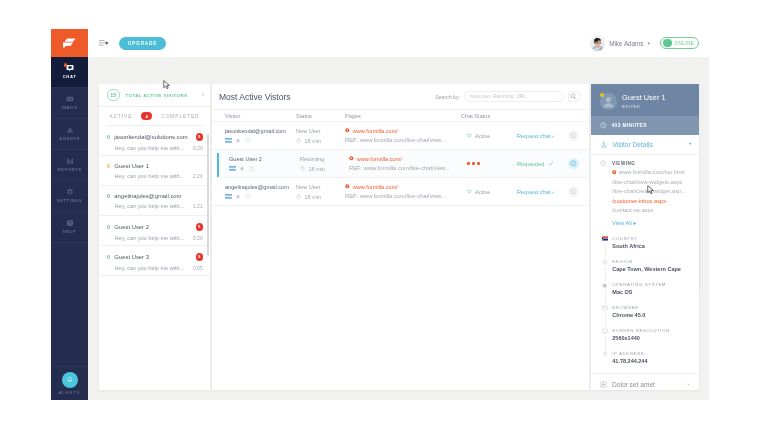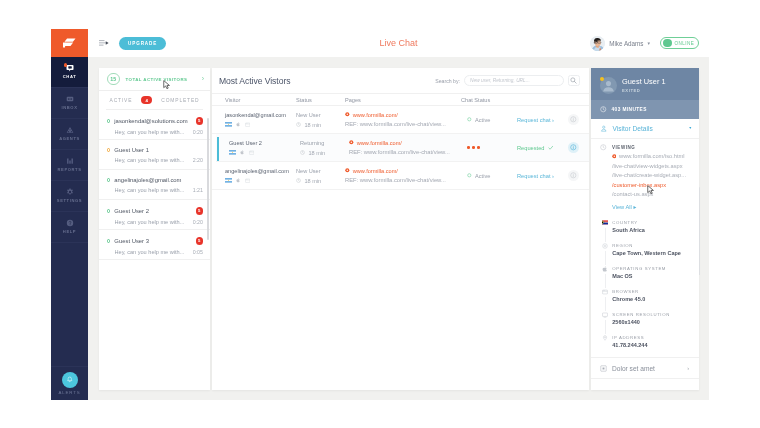--- a/index.html
+++ b/index.html
@@ -33,21 +33,21 @@
   .topright { margin-left:auto; display:flex; align-items:center; gap:4px; position:relative; z-index:2;}
   .avatar { width:15px; height:15px; border-radius:50%; overflow:hidden; position:relative; background:#e7ecf1; }
   .uname { font-size:6.3px; color:#7b818d; }
   .chev { font-size:5px; color:#8d94a0; margin-left:0px; }
   .status-pill { border:1px solid #6fcf97; border-radius:7px; height:12px; width:39px; display:flex; align-items:center;
                  padding:0 0 0 2px; gap:3px; margin-left:6px;}
   .status-dot { width:8.5px; height:8.5px; border-radius:50%; background:#5ec88f; flex:0 0 8.5px;}
   .status-text { font-size:4.6px; color:#63c98f; font-weight:400; letter-spacing:.45px; }
 
   
-  .body { flex:1; display:flex; padding:11px 10px 10px 11px; min-height:0; }
+  .body { flex:1; display:flex; padding:11px 10px 10px 11px; min-height:0;margin-top:16px; }
   .card { background:#fff; box-shadow:0 1px 2px rgba(0,0,0,0.055); }
   .cursor { position:absolute; z-index:50; pointer-events:none; }
   
   .chatlist { width:111px; flex:0 0 111px; display:flex; flex-direction:column; }
   .cl-head { height:23px; flex:0 0 23px; display:flex; align-items:center; padding:0 6px 0 8px; border-bottom:1px solid #eeeeee; }
   .cl-count { width:12.6px; height:12.6px; flex:0 0 12.6px; border-radius:50%; border:1px solid #a2dcba; color:#5ec88f;
               font-size:5.3px; font-weight:700; display:flex; align-items:center; justify-content:center; }
   .cl-count-label { font-size:4.4px; color:#5ec88f; font-weight:700; letter-spacing:.42px; margin-left:6px; }
   .cl-arrow { margin-left:auto; color:#7fd3a5; font-size:7px; line-height:0.8; padding-right:0px;}
   .cl-tabs { height:19px; flex:0 0 19px; display:flex; align-items:center; justify-content:center; gap:9px; border-bottom:1px solid #efefef;
@@ -223,21 +223,20 @@
     <div class="topbar">
       <div class="menu-ico">
         <svg width="10" height="8" viewBox="0 0 20 16">
           <rect x="0" y="2.6" width="11" height="1.55" fill="#9aa0a9"></rect>
           <rect x="0" y="7.0" width="13.8" height="1.55" fill="#9aa0a9"></rect>
           <rect x="0" y="11.4" width="9" height="1.55" fill="#9aa0a9"></rect>
           <path d="M13.5 4.3 L19.3 7.8 L13.5 11.3 Z" fill="#4a505c"></path>
         </svg>
       </div>
       <div class="upgrade">UPGRADE</div>
-      <div class="page-title">Live Chat</div>
       <div class="topright">
         <div class="avatar">
           <svg width="15" height="15" viewBox="0 0 24 24">
             <defs>
                 <clipPath id="avclip">
                   <circle cx="12" cy="12" r="12"></circle>
                 </clipPath>
               </defs>
             <g clip-path="url(#avclip)">
               <rect width="24" height="24" fill="#e9eef2"></rect>

